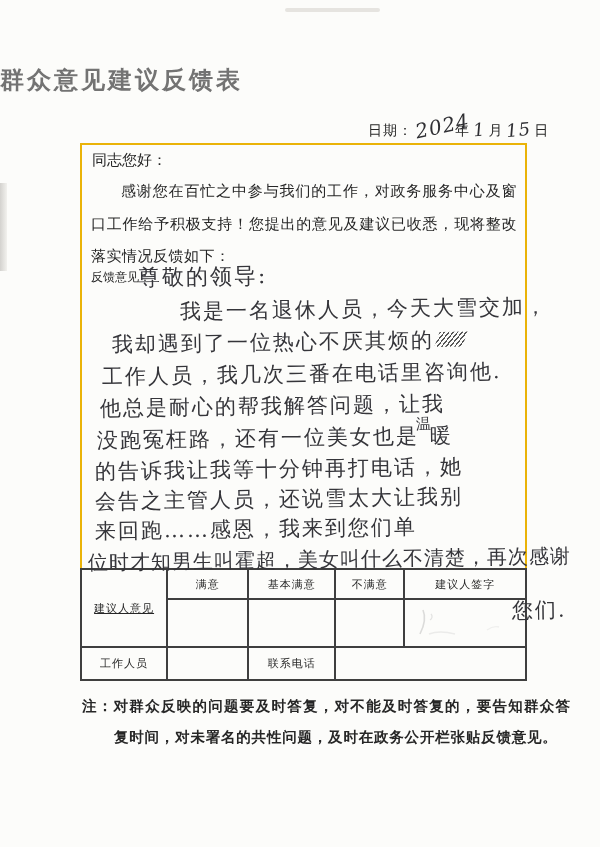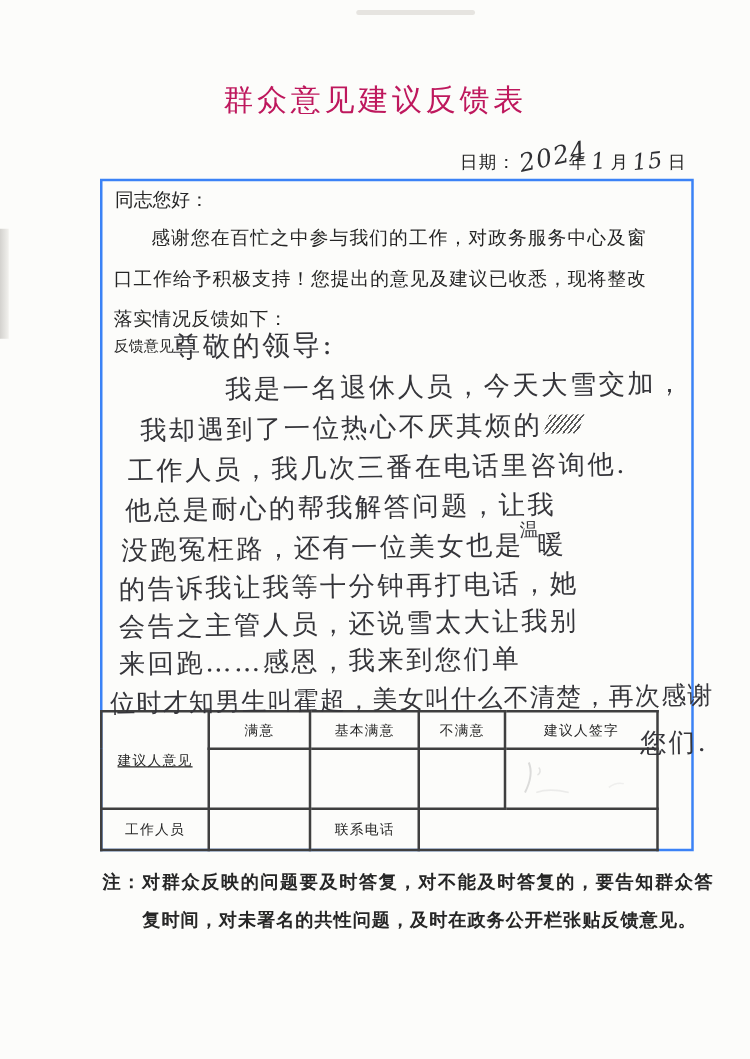--- a/index.html
+++ b/index.html
@@ -9,35 +9,34 @@
     font-family:"Liberation Serif","DejaVu Serif",serif;
     color:#262626;
   }
   
   .scan-left{position:absolute;left:0;top:183px;width:7px;height:88px;
     background:linear-gradient(to right,#c6c4c0,#efeeea);opacity:.75;}
   .scan-top{position:absolute;left:285px;top:8px;width:95px;height:4px;
     background:#e6e4e0;border-radius:2px;}
   .title{
     position:absolute; top:64px; left:0; width:100%;
-    text-align:center; font-size:24px; font-weight:normal; letter-spacing:3px;
-    font-family:"Liberation Sans","DejaVu Sans",sans-serif; color:#be185d;
+    font-size:24px; font-weight:bold; letter-spacing:3px;
+    font-family:"Liberation Sans","DejaVu Sans",sans-serif; color:#737373;
   }
   .date-line{position:absolute; left:368px; top:119px; font-size:14px;
     letter-spacing:1px; white-space:nowrap;}
   .date-line .slot{display:inline-block;width:42px;position:relative;}
   .hw{font-family:"DejaVu Serif",serif; font-style:italic; color:#2f2f33;}
   .hw-year{position:absolute; left:2px; top:-21px; font-size:20px;
     display:inline-block; transform:rotate(-12deg); letter-spacing:1px;}
   .hw-num{display:inline-block; font-size:18px; transform:rotate(-6deg);
     margin:0 3px; vertical-align:-1px;}
   .form-box{
     position:absolute; left:80px; top:143px; width:443px; height:534px;
-    border:2px solid #3b82f6;
-    padding-left:28px;
+    border:2px solid #eab308;
   }
   .greeting{position:absolute; left:10px; top:6px; font-size:15px;}
   .intro{
     position:absolute; left:9px; top:30px; width:426px;
     font-size:15px; line-height:32.5px; letter-spacing:.5px;
     text-indent:2em; text-align:justify; margin:0;
   }
   .fb-label{position:absolute; left:9px; top:124px; font-size:12px;}
   
   .hw-line{
@@ -48,21 +47,21 @@
   .hw0{left:138px;top:262px;font-size:22px;}
   .hw1{left:180px;top:295px;}
   .hw2{left:112px;top:328px;}
   .hw3{left:102px;top:360px;}
   .hw4{left:100px;top:392px;}
   .hw5{left:97px;top:424px;}
   .hw6{left:95px;top:455px;}
   .hw7{left:95px;top:485px;}
   .hw8{left:95px;top:515px;}
   .hw9{left:88px;top:546px;font-size:20px;letter-spacing:1px;}
-  .hw10{left:512px;top:580px;}
+  .hw10{left:512px;top:596px;}
   .hw-insert{position:relative; top:-14px; font-size:15px; margin:0 -3px;}
   .scribble{display:inline-block; width:28px; height:15px; margin-left:3px;
     background:repeating-linear-gradient(115deg,#3a3a3a 0 1.5px,transparent 1.5px 4px);
     transform:skewX(-20deg); opacity:.85;}
   
   table.grid{
     position:absolute; left:-2px; bottom:-2px;
     border-collapse:collapse; table-layout:fixed; width:447px;
     z-index:1;
   }

